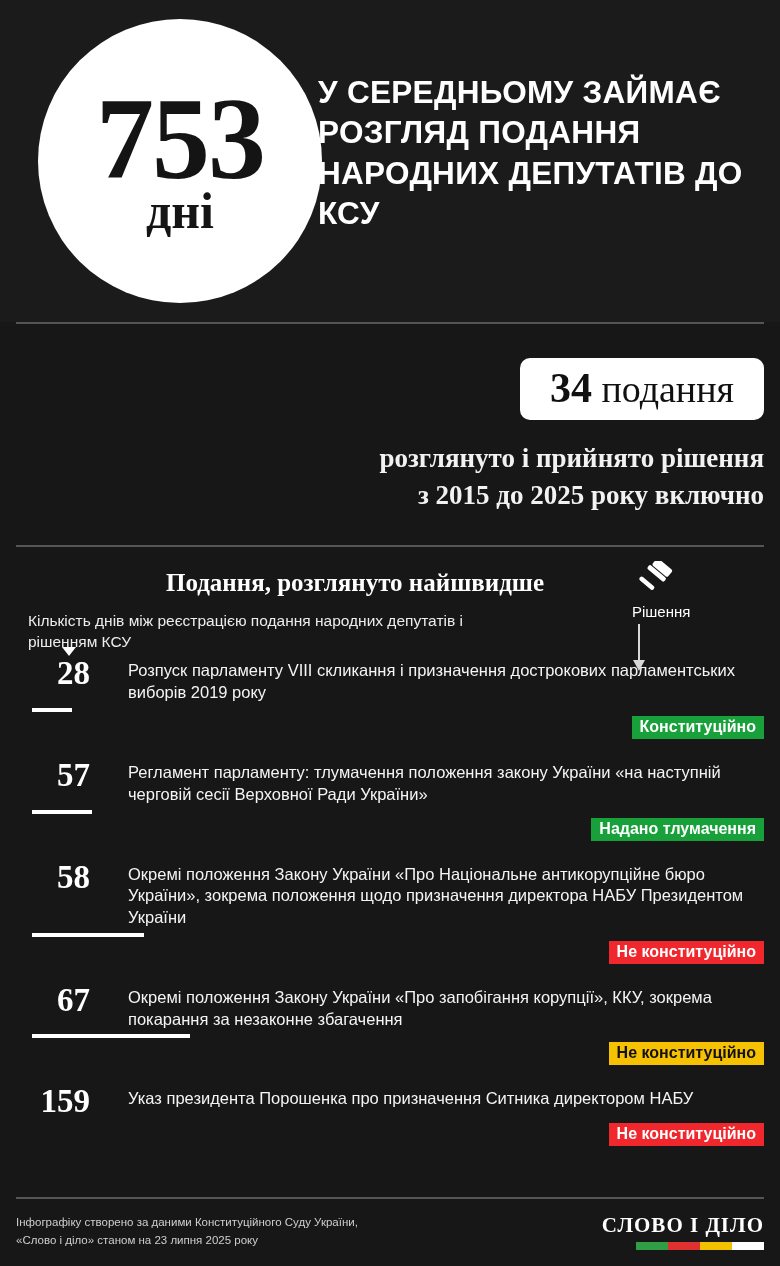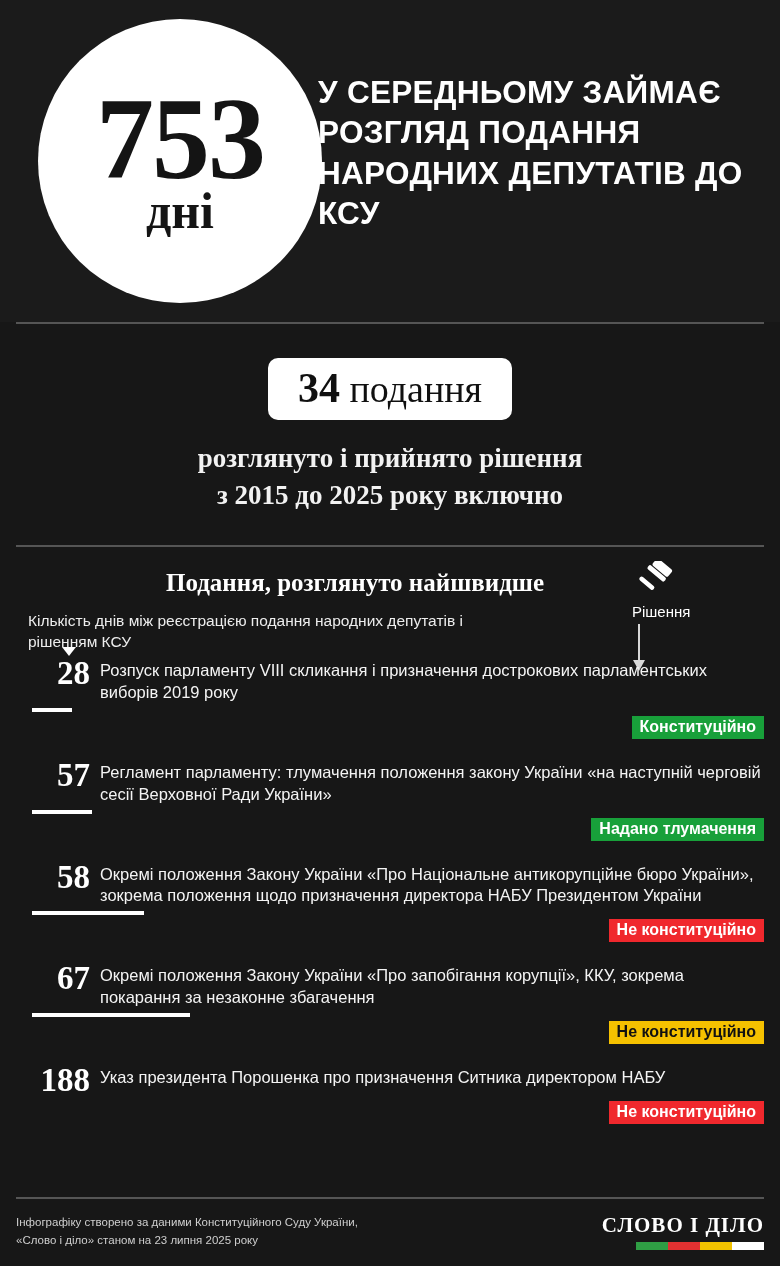--- a/index.html
+++ b/index.html
@@ -79,21 +79,21 @@
   .hr {
     height: 2px;
     background: #555555;
     margin: 0 16px;
     flex: none;
   }
 
   
   .block2 {
     padding: 34px 16px 30px 16px;
-    text-align: center;
+    text-align: right;
     flex: none;
   }
   .pill {
     display: inline-block;
     background: #ffffff;
     color: #101010;
     border-radius: 10px;
     padding: 8px 30px 10px 30px;
     font-family: "Liberation Serif", serif;
     font-size: 38px;
@@ -176,20 +176,21 @@
     font-size: 33px;
     line-height: 1.05;
     color: #ffffff;
   }
   .row-text {
     flex: 1 1 auto;
     font-size: 16.5px;
     line-height: 1.32;
     color: #f4f4f4;
     padding-top: 4px;
+    margin-left: 28px;
   }
   .bar-line {
     height: 4px;
     background: #ffffff;
     margin-top: 4px;
     margin-left: 16px;
   }
   .badge-row {
     text-align: right;
     margin-top: 4px;
@@ -345,21 +346,21 @@
           <div class="row-text">Окремі положення Закону України «Про запобігання корупції», ККУ, зокрема покарання за незаконне збагачення</div>
         </div>
         <div class="bar-line" style="width:158px"></div>
         <div class="badge-row">
           <span class="badge dark-text" style="background:#f5c100;color:#111111">Не конституційно</span>
         </div>
       </div>
 
       <div class="row">
         <div class="row-top">
-          <div class="row-num">188</div>
+          <div class="row-num">159</div>
           <div class="row-text">Указ президента Порошенка про призначення Ситника директором НАБУ</div>
         </div>
         <div class="badge-row">
           <span class="badge" style="background:#f0282d;color:#ffffff">Не конституційно</span>
         </div>
       </div>
 
     </div>
   </div>
 

